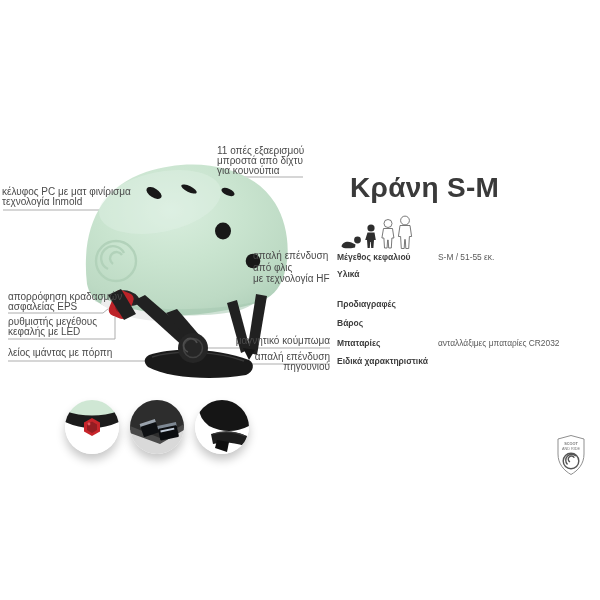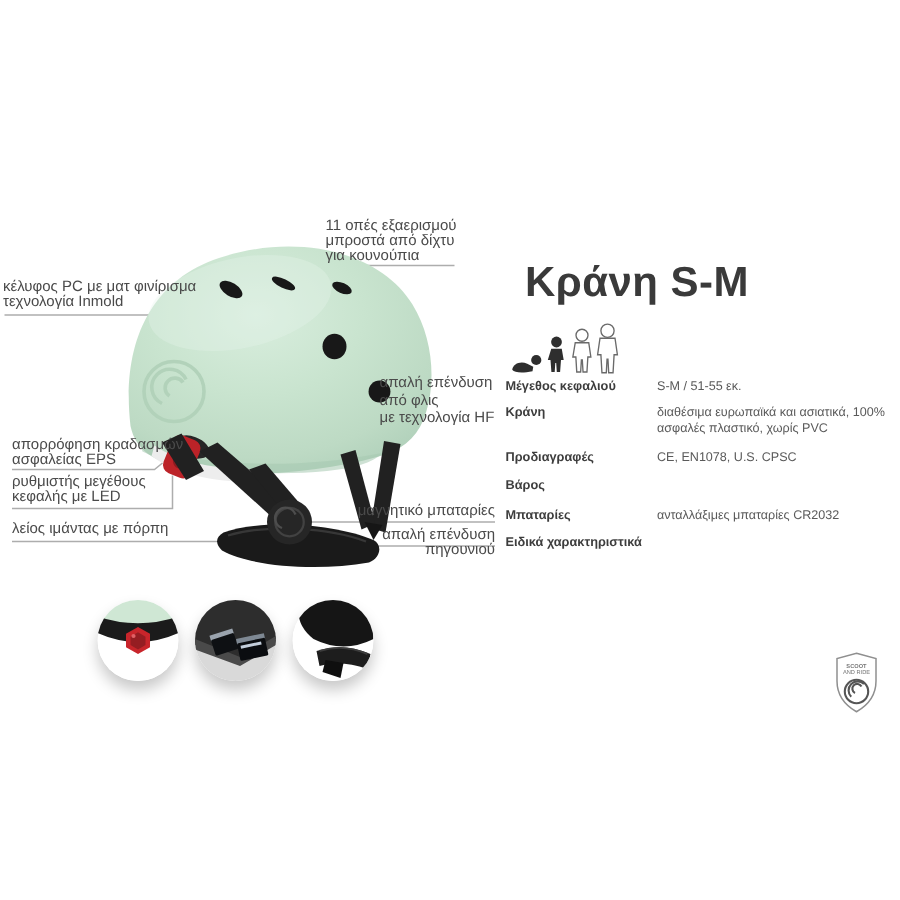--- a/index.html
+++ b/index.html
@@ -131,35 +131,32 @@
 <div class="co" style="left:2px;top:187px">κέλυφος PC με ματ φινίρισμα
 τεχνολογία Inmold</div>
 <div class="co" style="left:8px;top:292px">απορρόφηση κραδασμών
 ασφαλείας EPS</div>
 <div class="co" style="left:8px;top:317px">ρυθμιστής μεγέθους
 κεφαλής με LED</div>
 <div class="co" style="left:8px;top:348px">λείος ιμάντας με πόρπη</div>
 <div class="co tall" style="left:253px;top:250px">απαλή επένδυση
 από φλις
 με τεχνολογία HF</div>
-<div class="co ra" style="left:197px;top:336px;width:133px">μαγνητικό μπαταρίες</div>
+<div class="co ra" style="left:197px;top:336px;width:133px">μαγνητικό κούμπωμα</div>
 <div class="co ra" style="left:218px;top:352px;width:112px">απαλή επένδυση πηγουνιού</div>
 
 <div class="specrow" style="top:252px">
   <div class="lab">Μέγεθος κεφαλιού</div>
   <div class="val">S-M / 51-55 εκ.</div>
 </div>
 <div class="specrow" style="top:269px">
-  <div class="lab">Κράνη</div>
-  <div class="val">διαθέσιμα ευρωπαϊκά και ασιατικά, 100%
-ασφαλές πλαστικό, χωρίς PVC</div>
+  <div class="lab">Υλικά</div>
 </div>
 <div class="specrow" style="top:299px">
   <div class="lab">Προδιαγραφές</div>
-  <div class="val">CE, EN1078, U.S. CPSC</div>
 </div>
 <div class="specrow" style="top:318px">
   <div class="lab">Βάρος</div>
 </div>
 <div class="specrow" style="top:338px">
   <div class="lab">Μπαταρίες</div>
   <div class="val">ανταλλάξιμες μπαταρίες CR2032</div>
 </div>
 <div class="specrow" style="top:356px">
   <div class="lab">Ειδικά χαρακτηριστικά</div>

